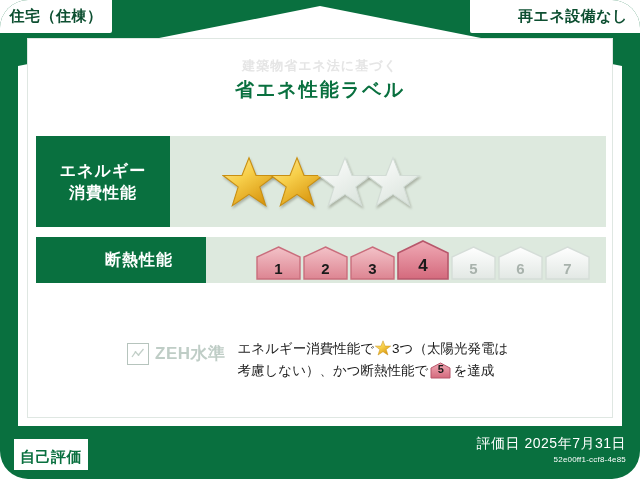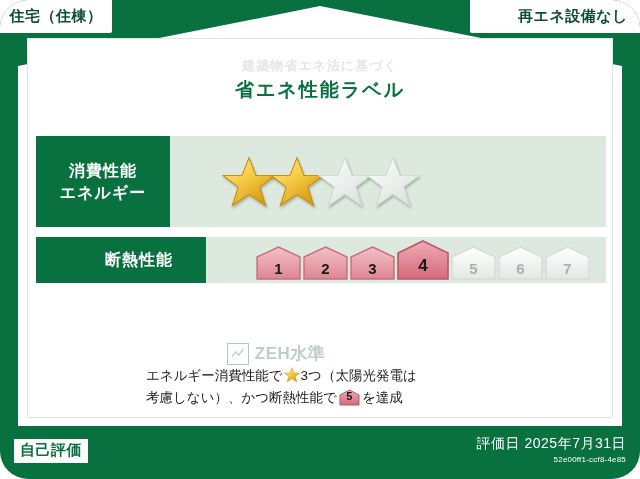--- a/index.html
+++ b/index.html
@@ -175,26 +175,25 @@
   }
   .h-item.big .h-num {
     font-size: 17px;
     bottom: 4px;
   }
   .h-item.off .h-num { color: #a8b2ac; }
 
   
   .zeh-block {
     position: absolute;
-    left: 146px;
+    left: 127px;
     top: 338px;
     display: flex;
-    align-items: center;
+    align-items: flex-start;
     z-index: 5;
-    flex-direction: column;
   }
   .zeh-badge {
     display: flex;
     align-items: center;
     margin-right: 12px;
     margin-top: 4px;
   }
   .zeh-box {
     width: 22px;
     height: 22px;
@@ -259,21 +258,21 @@
     top: 13px;
     display: flex;
     align-items: center;
   }
   .self-eval {
     background: #ffffff;
     color: #09703f;
     font-weight: bold;
     font-size: 15px;
     letter-spacing: 0.5px;
-    padding: 2px 6px 3px 6px;
+    padding: 9px 6px 3px 6px;
     margin-right: 8px;
   }
   .address {
     font-size: 13px;
     letter-spacing: 0.5px;
   }
   .footer-right {
     position: absolute;
     right: 14px;
     top: 9px;
@@ -308,22 +307,22 @@
 
   <div class="title-block">
     <div class="title-sub">建築物省エネ法に基づく</div>
     <div class="title-main">省エネ性能ラベル</div>
   </div>
 
   <div class="rows">
 
     <div class="rating-row row-energy">
       <div class="row-label">
+        <span>エネルギー</span>
         <span>消費性能</span>
-        <span>エネルギー</span>
       </div>
       <div class="row-value">
 
         <svg class="star" viewBox="0 0 100 96">
           <defs>
             <linearGradient id="gfill1" x1="0" y1="0" x2="0.7" y2="1">
               <stop offset="0%" stop-color="#fde79a"></stop>
               <stop offset="45%" stop-color="#f7cf4a"></stop>
               <stop offset="100%" stop-color="#d9960f"></stop>
             </linearGradient>

